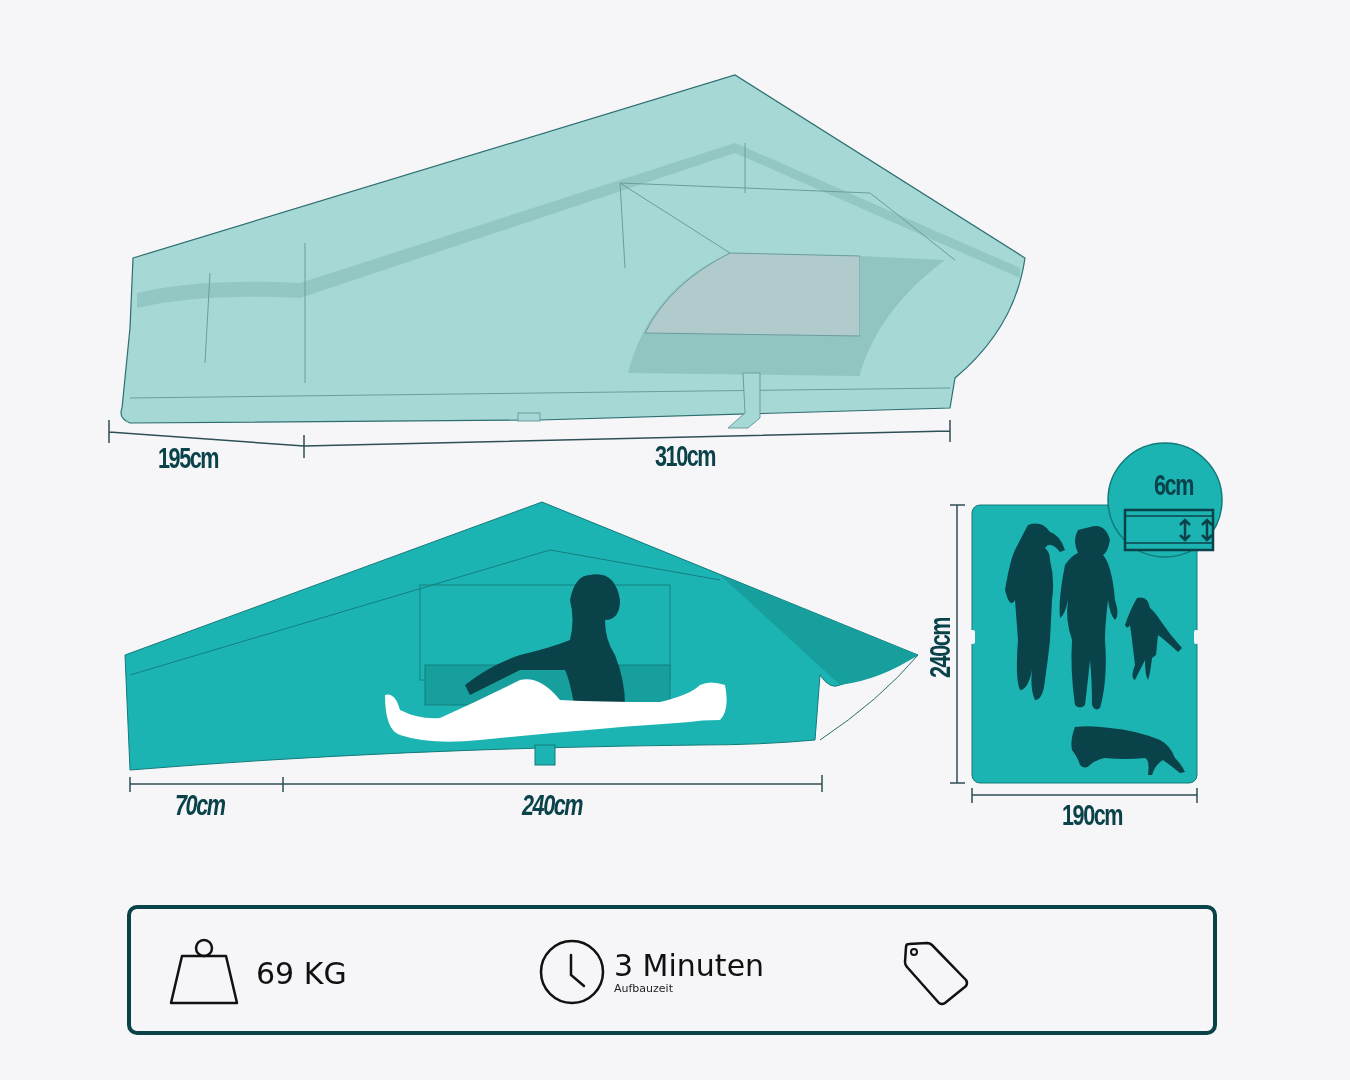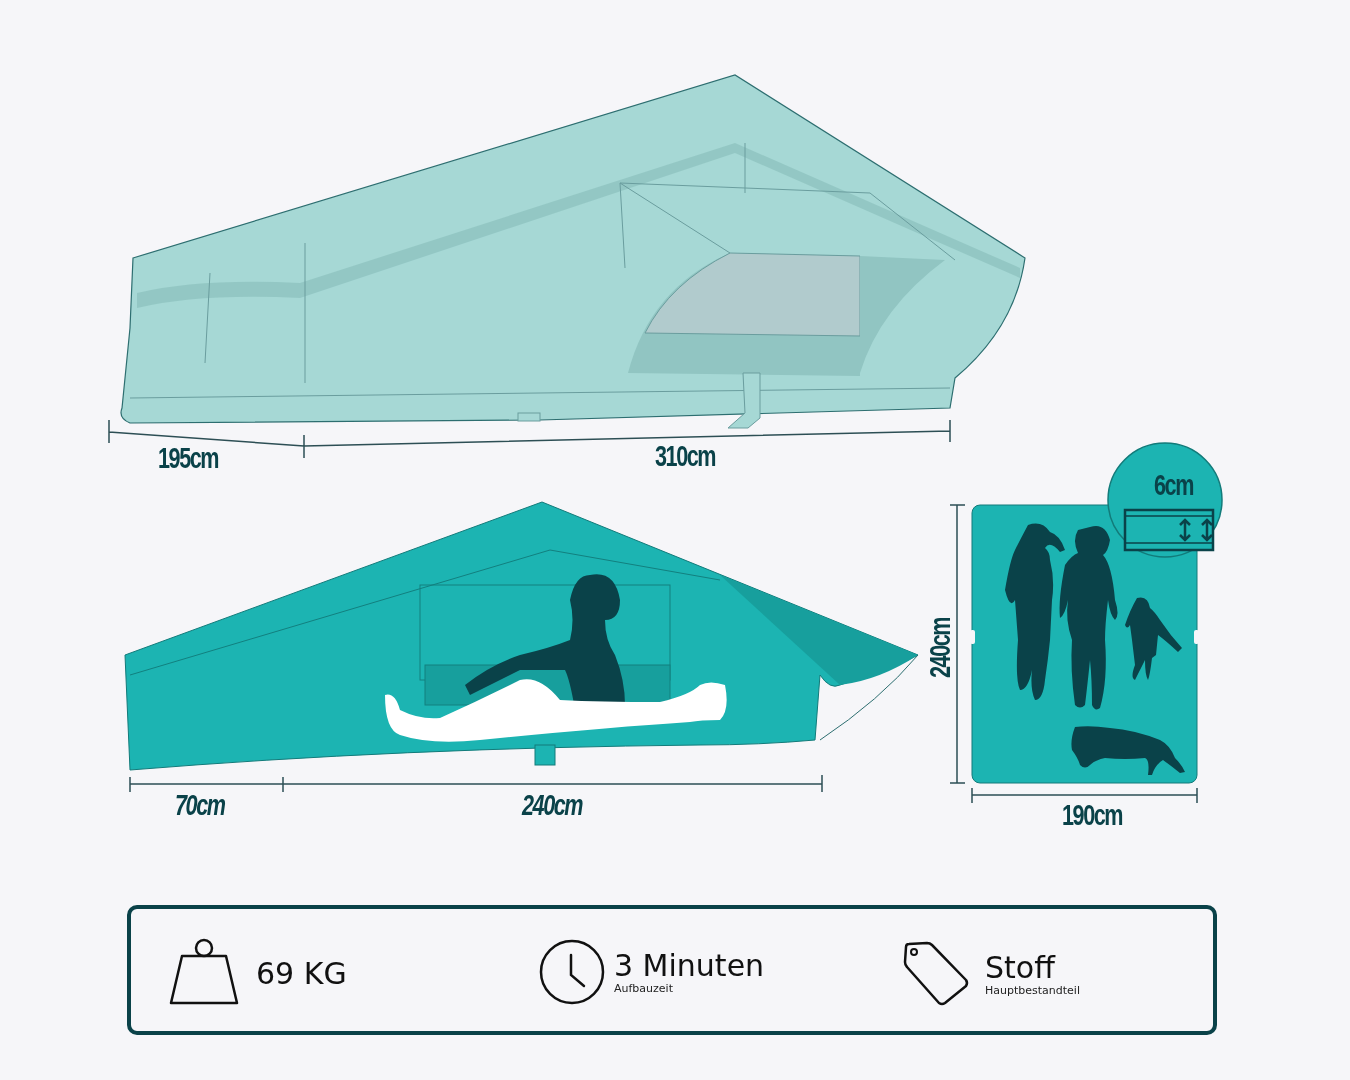--- a/index.html
+++ b/index.html
@@ -131,17 +131,13 @@
     <div class="spec-main">3 Minuten</div>
     <div class="spec-sub">Aufbauzeit</div>
   </div>
 </div>
 
 <div class="spec" style="left:903px;top:940px;">
   <svg width="68" height="68" style="position:static">
     <path d="M6 4 L24 3 Q27 3 29 5 L63 40 Q65 43 63 46 L42 63 Q39 65 36 63 L4 27 Q2 25 2 22 L3 7 Q3 4 6 4 Z" fill="none" stroke="#111" stroke-width="2.5" stroke-linejoin="round"></path>
     <circle cx="11" cy="12" r="3" fill="none" stroke="#111" stroke-width="2"></circle>
   </svg>
-  <div style="margin-left:14px;">
-    <div class="spec-main">Stoff</div>
-    <div class="spec-sub">Hauptbestandteil</div>
-  </div>
 </div>
 
 </body></html>

